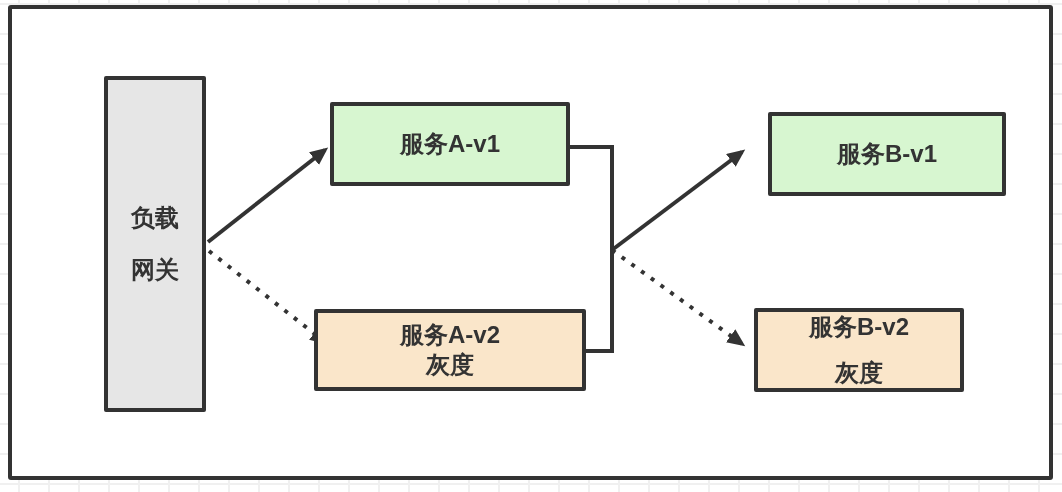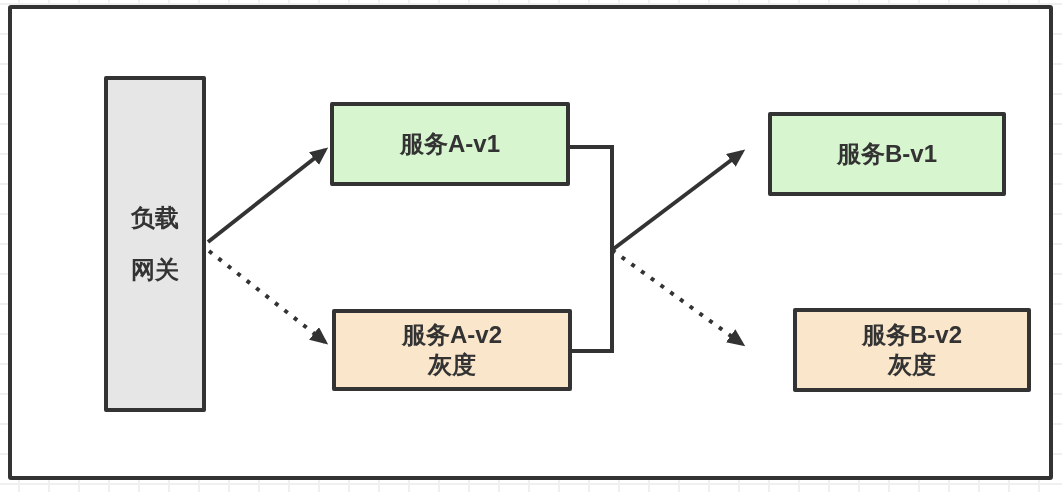--- a/index.html
+++ b/index.html
@@ -76,23 +76,23 @@
     width: 102px;
     height: 336px;
     background: var(--gateway-fill, #e6e6e6);
     gap: 22px;
   }
 
   .node.stable { background: var(--stable-fill, #d7f6d0); }
   .node.gray   { background: var(--gray-release-fill, #fae6ca); }
 
   .node.a-v1 { left: 330px; top: 102px; width: 240px; height: 84px; }
-  .node.a-v2 { left: 332px; top: 309px; width: 240px; height: 82px; }
+  .node.a-v2 { left: 314px; top: 309px; width: 272px; height: 82px; }
   .node.b-v1 { left: 750px; top: 112px; width: 238px; height: 84px; margin-left: 18px; }
-  .node.b-v2 { left: 793px; top: 308px; width: 238px; height: 84px; }
+  .node.b-v2 { left: 754px; top: 308px; width: 210px; height: 84px; justify-content: space-between; }
 </style>
 </head>
 <body>
 
 <div class="frame"></div>
 
 <svg class="edges" width="1062" height="492" viewBox="0 0 1062 492">
   <defs>
     <marker id="arrowhead" markerUnits="userSpaceOnUse" markerWidth="20" markerHeight="18" refX="14" refY="8" orient="auto">
       <path d="M0,0 L18,8 L0,16 Z"></path>

